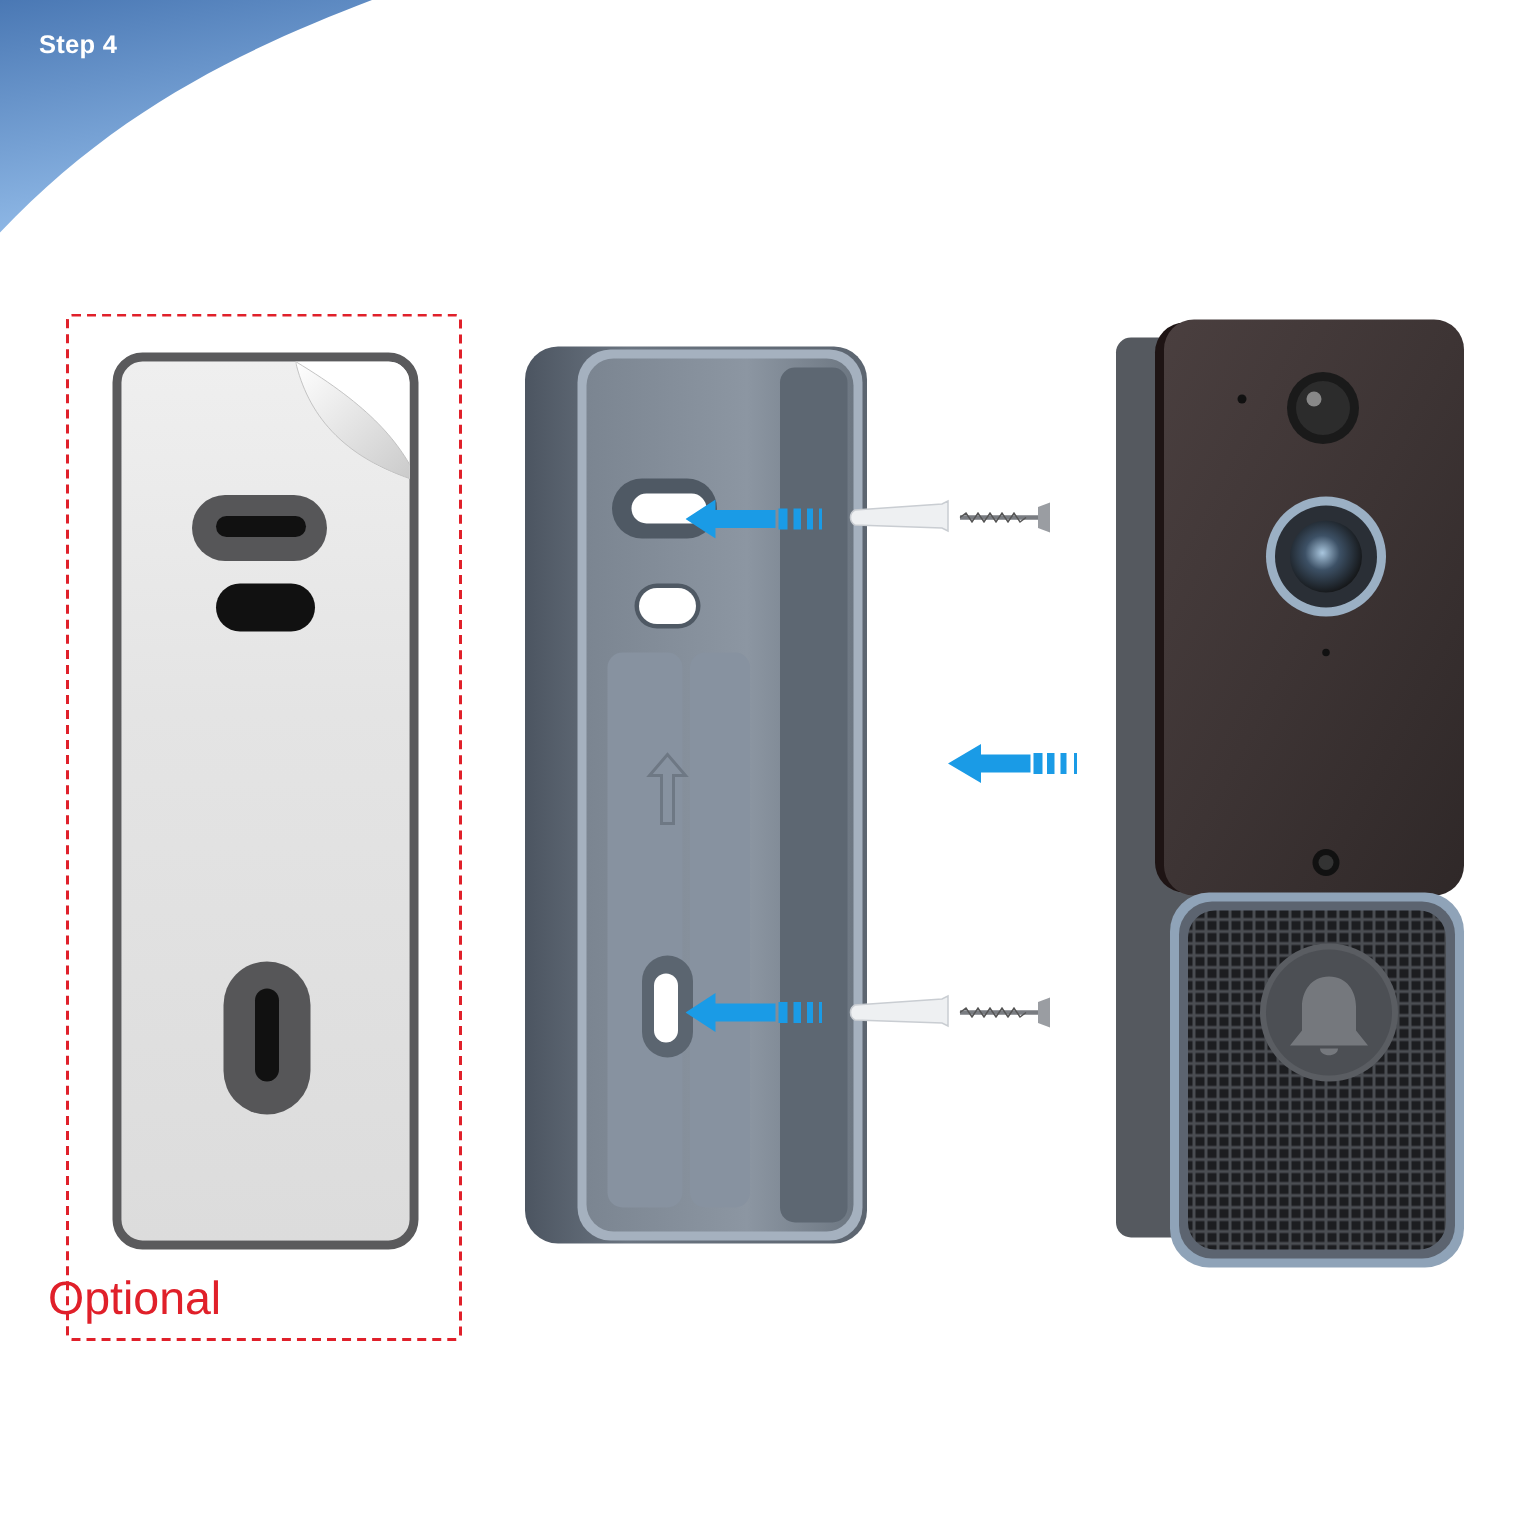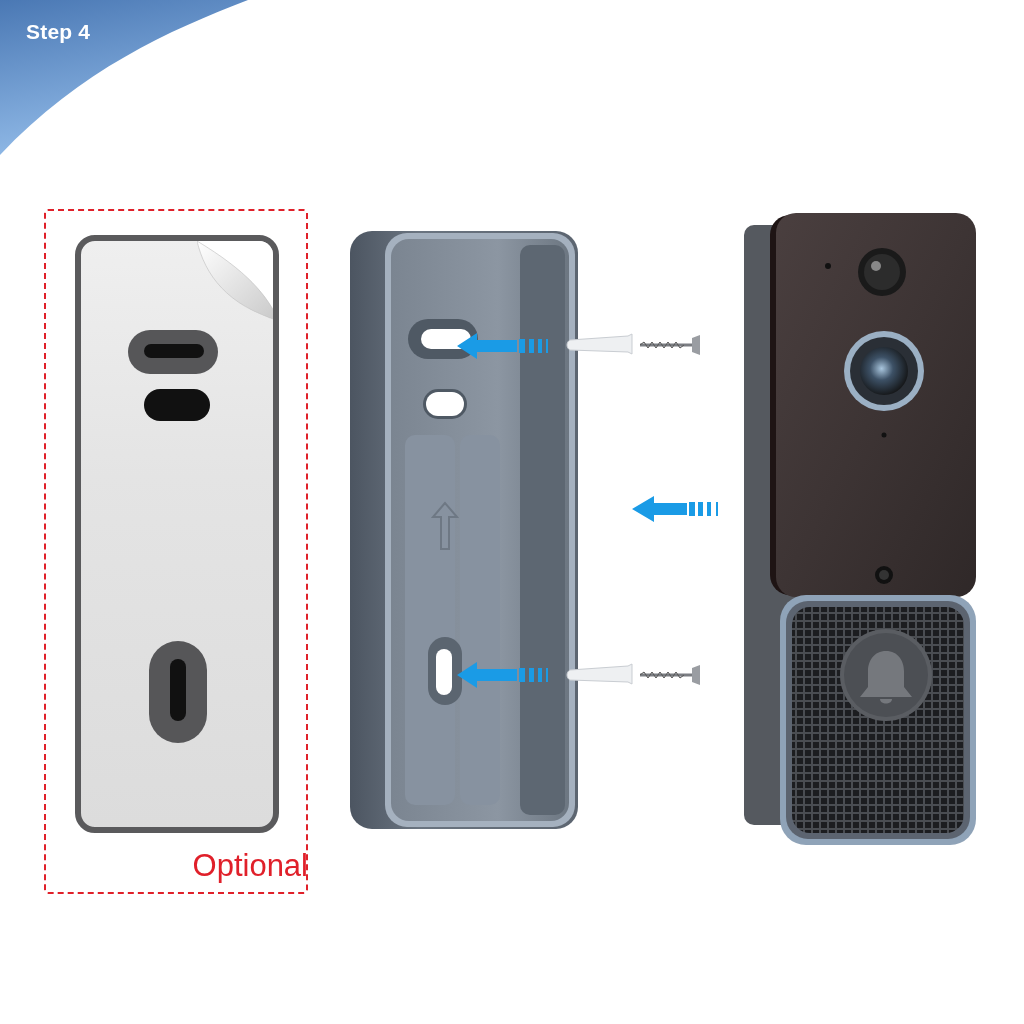--- a/index.html
+++ b/index.html
@@ -1,27 +1,27 @@
 <!DOCTYPE html>
 <html><head>
 <meta charset="utf-8">
 <style>
   html, body { margin:0; padding:0; }
   body { width:1024px; height:1024px; background:#ffffff; position:relative; overflow:hidden; font-family:"Liberation Sans", sans-serif; }
   .abs { position:absolute; }
   #banner { left:0; top:0; width:1024px; height:1024px; pointer-events:none; }
-  #step-label { left:26px; top:20px; color:#ffffff; font-weight:bold; font-size:21px; letter-spacing:0.2px; }
+  #step-label { left:26px; top:20px; color:#ffffff; font-weight:bold; font-size:17px; letter-spacing:0.2px; }
 
   
   #optional-frame { left:44px; top:209px; width:264px; height:685px; box-sizing:border-box; border:2.5px dashed #e0202a; border-radius:4px; }
   #pad { left:75px; top:235px; width:204px; height:598px; box-sizing:border-box; border:6px solid #5a5a5c; border-radius:20px;
          background:linear-gradient(180deg,#efefef 0%,#e4e4e4 40%,#dcdcdc 100%); overflow:hidden; }
   .slot-outer { position:absolute; background:#565658; }
   .slot-inner { position:absolute; background:#111; }
-  #optional-label { left:44px; top:848px; width:264px; text-align:right; color:#e0202a; font-size:31px; }
+  #optional-label { left:32px; top:848px; width:264px; text-align:left; color:#e0202a; font-size:31px; }
 
   
   #mount-svg { left:345px; top:225px; }
   
   #bell-svg { left:740px; top:205px; }
   .arrow { position:absolute; }
 </style>
 </head>
 <body>
 

